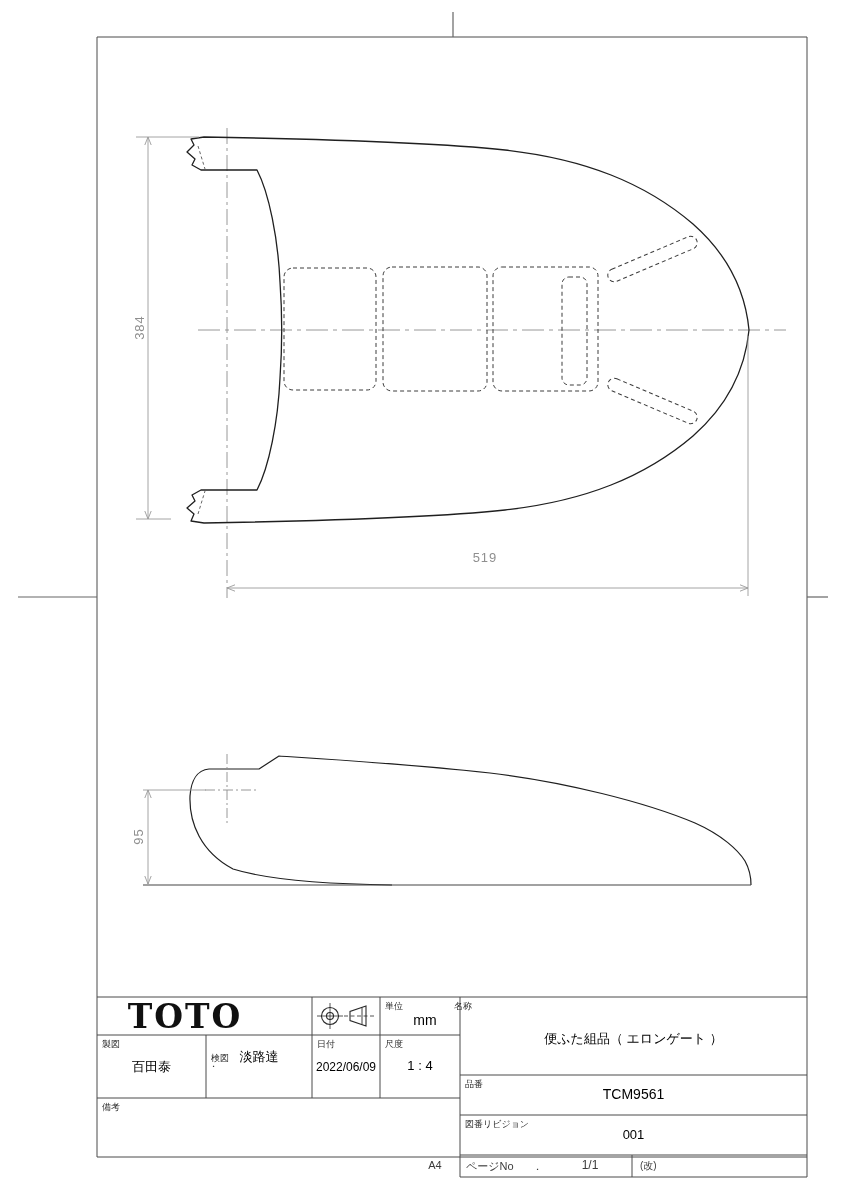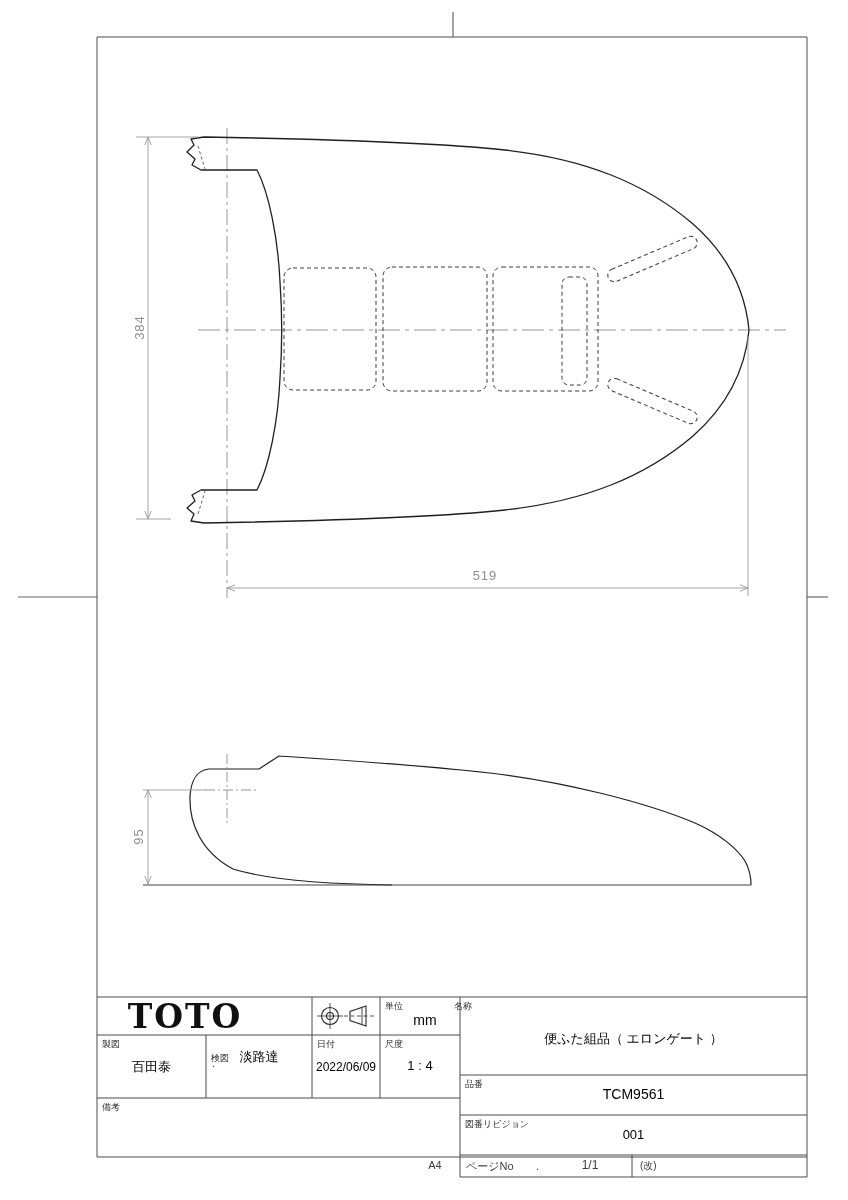--- a/index.html
+++ b/index.html
@@ -132,21 +132,21 @@
     <circle cx="330" cy="1016" r="3.5"></circle>
     <path d="M 317,1016 H 343" stroke-width="0.8"></path>
     <path d="M 330,1003 V 1029" stroke-width="0.8"></path>
     <path d="M 344,1016 H 376" stroke-width="0.8" stroke-dasharray="4 2.5"></path>
     <path d="M 350,1011.5 L 350,1020.5 L 366,1026 L 366,1006 Z"></path>
     <path d="M 362,1007.5 V 1024.5" stroke-width="0.9"></path>
   </g>
 </svg>
 
 <span class="abs dim-text dim-v" style="left:114px;top:320px;width:50px;">384</span>
-<span class="abs dim-text" style="left:455px;top:568px;width:60px;">519</span>
+<span class="abs dim-text" style="left:455px;top:550px;width:60px;">519</span>
 <span class="abs dim-text dim-v" style="left:113px;top:829px;width:50px;">95</span>
 
 <div class="abs logo" style="left:97px;top:998px;width:176px;height:37px;">TOTO</div>
 
 <span class="abs tb-label" style="left:385px;top:1000px;">単位</span>
 <span class="abs tb-value" style="left:395px;top:1012px;width:60px;font-size:14px;">mm</span>
 
 <span class="abs tb-label" style="left:102px;top:1038px;">製図</span>
 <span class="abs tb-value" style="left:97px;top:1058px;width:109px;text-align:center;">百田泰</span>
 

